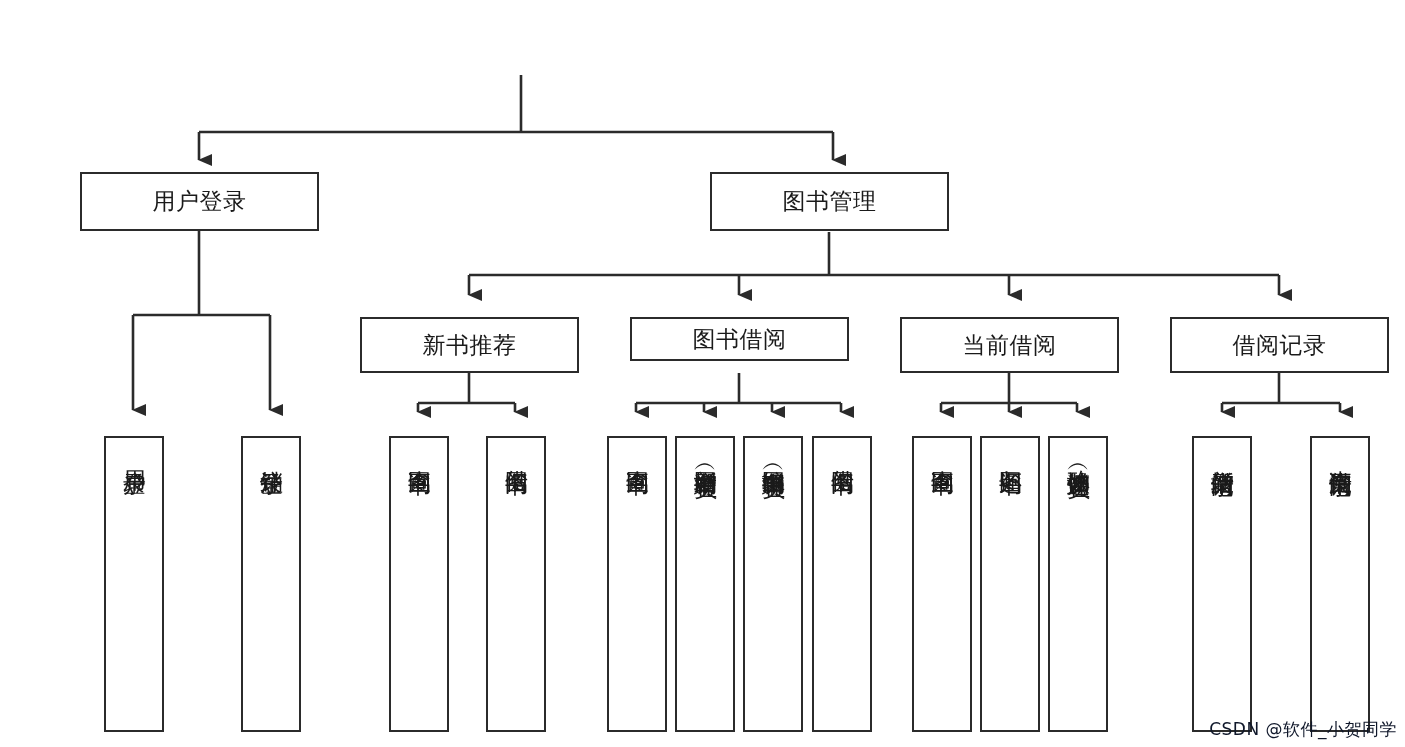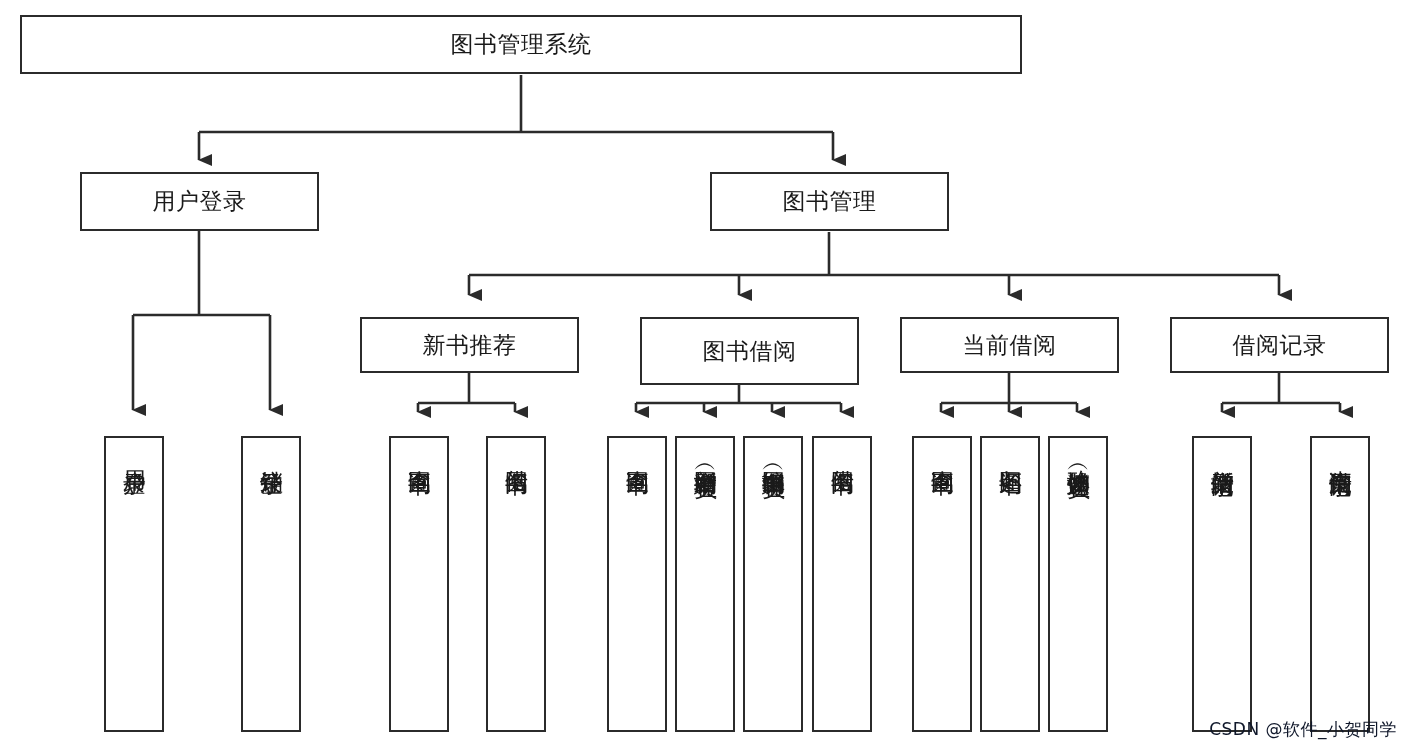--- a/index.html
+++ b/index.html
@@ -122,37 +122,34 @@
       <path d="M1009,403 L1009,412" marker-end="url(#arrow)"></path>
       <path d="M1077,403 L1077,412" marker-end="url(#arrow)"></path>
 
       <path d="M1279,373 L1279,403"></path>
       <path d="M1222,403 L1340,403"></path>
       <path d="M1222,403 L1222,412" marker-end="url(#arrow)"></path>
       <path d="M1340,403 L1340,412" marker-end="url(#arrow)"></path>
     </g>
   </svg>
 
-  <div class="node h root" style="left:20px; top:15px; width:1002px; height:59px;">
-    <span class="label">图书管理系统</span>
-  </div>
 
   <div class="node h" style="left:80px; top:172px; width:239px; height:59px;">
     <span class="label">用户登录</span>
   </div>
 
   <div class="node h" style="left:710px; top:172px; width:239px; height:59px;">
     <span class="label">图书管理</span>
   </div>
 
   <div class="node h" style="left:360px; top:317px; width:219px; height:56px;">
     <span class="label">新书推荐</span>
   </div>
 
-  <div class="node h" style="left:630px; top:317px; width:219px; height:68px;margin-left:10px;">
+  <div class="node h" style="left:630px; top:317px; width:219px; height:44px;">
     <span class="label">图书借阅</span>
   </div>
 
   <div class="node h" style="left:900px; top:317px; width:219px; height:56px;">
     <span class="label">当前借阅</span>
   </div>
 
   <div class="node h" style="left:1170px; top:317px; width:219px; height:56px;justify-content:center;">
     <span class="label">借阅记录</span>
   </div>

